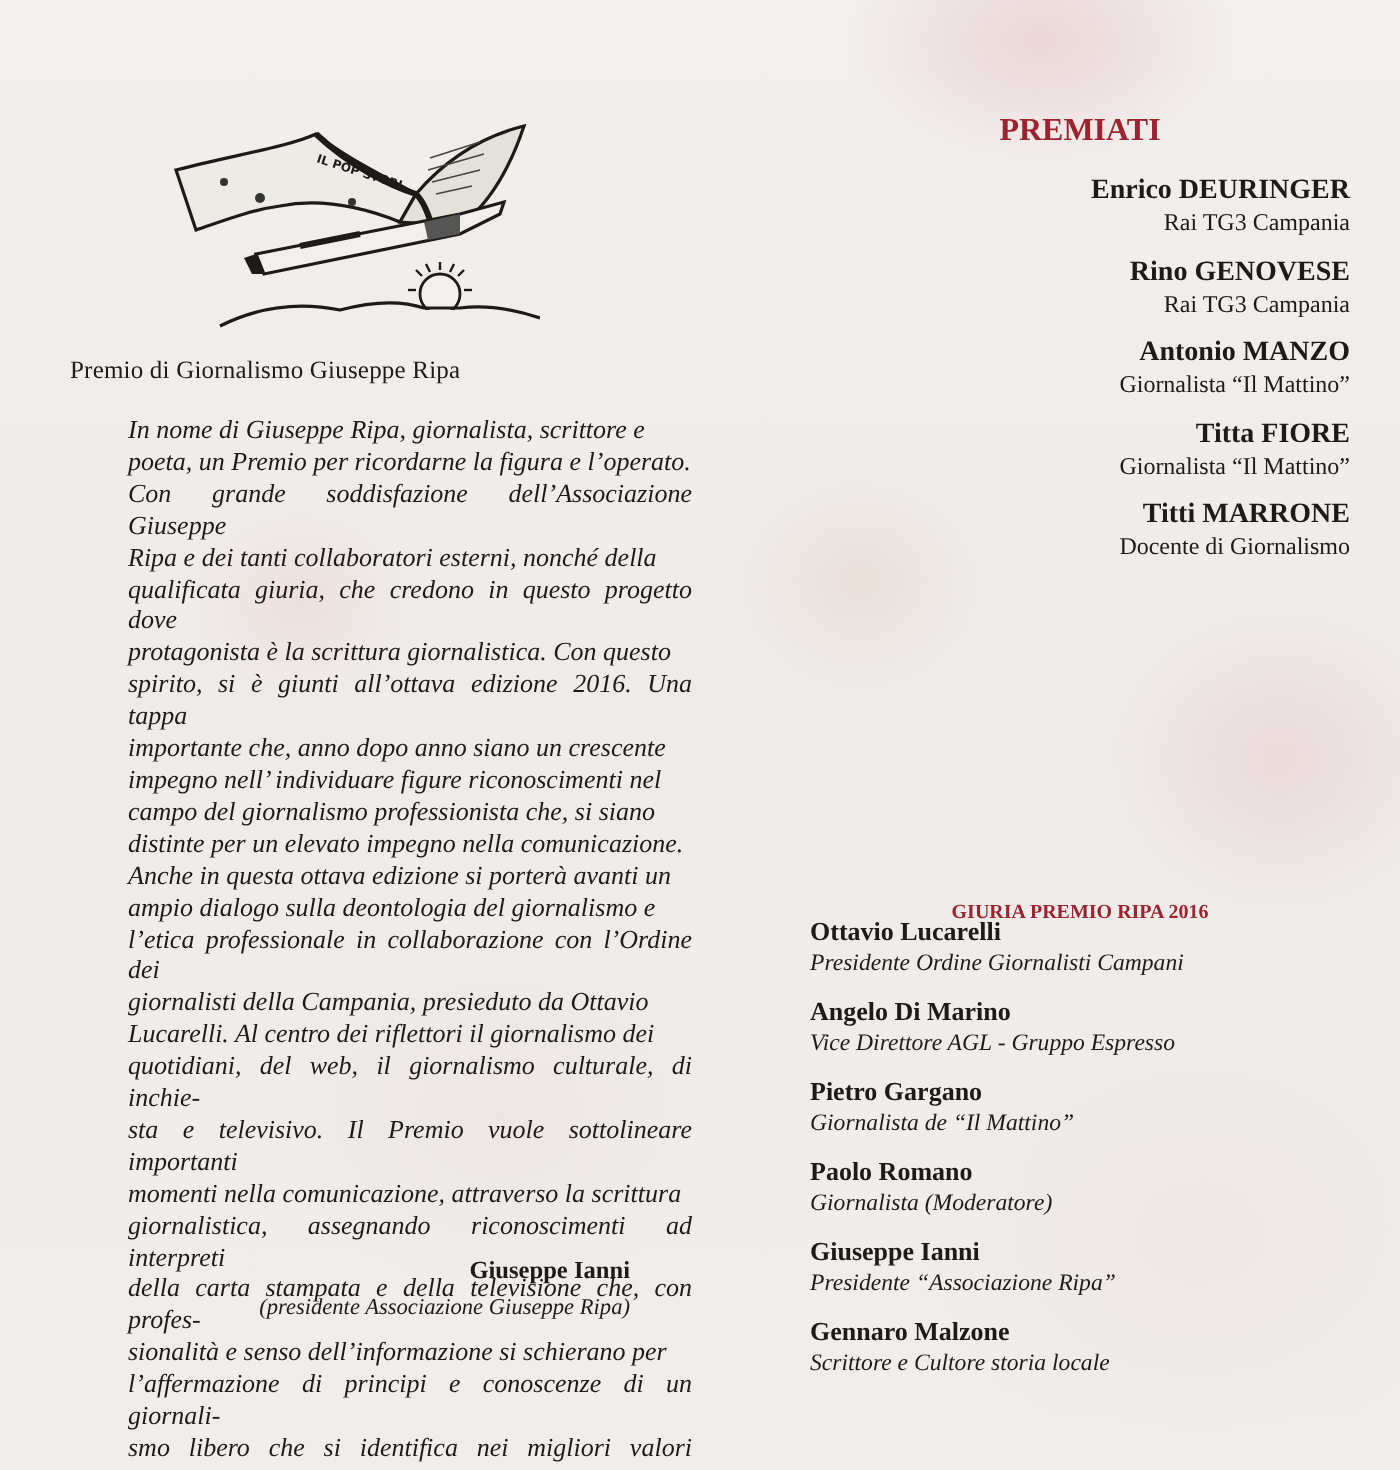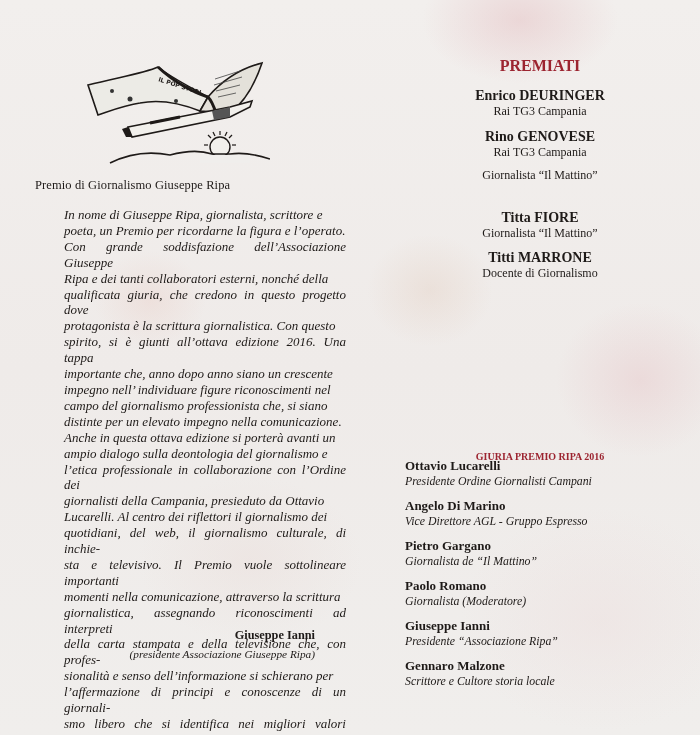--- a/index.html
+++ b/index.html
@@ -42,21 +42,21 @@
       font-size: 11.3px; font-style: italic;
     }
     .section-heading {
       color: #9c2430; font-weight: bold; text-align: center;
     }
     .h-premiati { position: absolute; left: 405px; top: 57px; width: 270px; font-size: 16px; }
     .h-giuria { position: absolute; left: 405px; top: 451px; width: 270px; font-size: 10px; }
     .awardee { margin: 0; }
     .awardee-name { font-size: 14px; font-weight: bold; line-height: 17px; display: block; }
     .awardee-role { font-size: 12px; line-height: 15px; display: block; }
-    .premiati-list { position: absolute; left: 405px; top: 87px; width: 270px; text-align: center; }
+    .premiati-list { position: absolute; left: 405px; top: 87px; width: 270px; text-align: right; }
     .premiati-list .awardee { height: 40.5px; }
     .giuria-list { position: absolute; left: 405px; top: 458px; width: 270px; text-align: left; }
     .giuria-list .member { height: 40px; }
     .member-name { font-size: 13px; font-weight: bold; line-height: 16px; display: block; }
     .member-role { font-size: 11.8px; font-style: italic; line-height: 15px; display: block; }
   </style>
 </head>
 <body>
 
 <div class="paper"></div>
@@ -136,20 +136,21 @@
 <div class="premiati-list">
   <div class="awardee">
     <span class="awardee-name">Enrico DEURINGER</span>
     <span class="awardee-role">Rai TG3 Campania</span>
   </div>
   <div class="awardee">
     <span class="awardee-name">Rino GENOVESE</span>
     <span class="awardee-role">Rai TG3 Campania</span>
   </div>
   <div class="awardee">
+    <span class="awardee-name">Antonio MANZO</span>
     <span class="awardee-role">Giornalista “Il Mattino”</span>
   </div>
   <div class="awardee">
     <span class="awardee-name">Titta FIORE</span>
     <span class="awardee-role">Giornalista “Il Mattino”</span>
   </div>
   <div class="awardee">
     <span class="awardee-name">Titti MARRONE</span>
     <span class="awardee-role">Docente di Giornalismo</span>
   </div>

